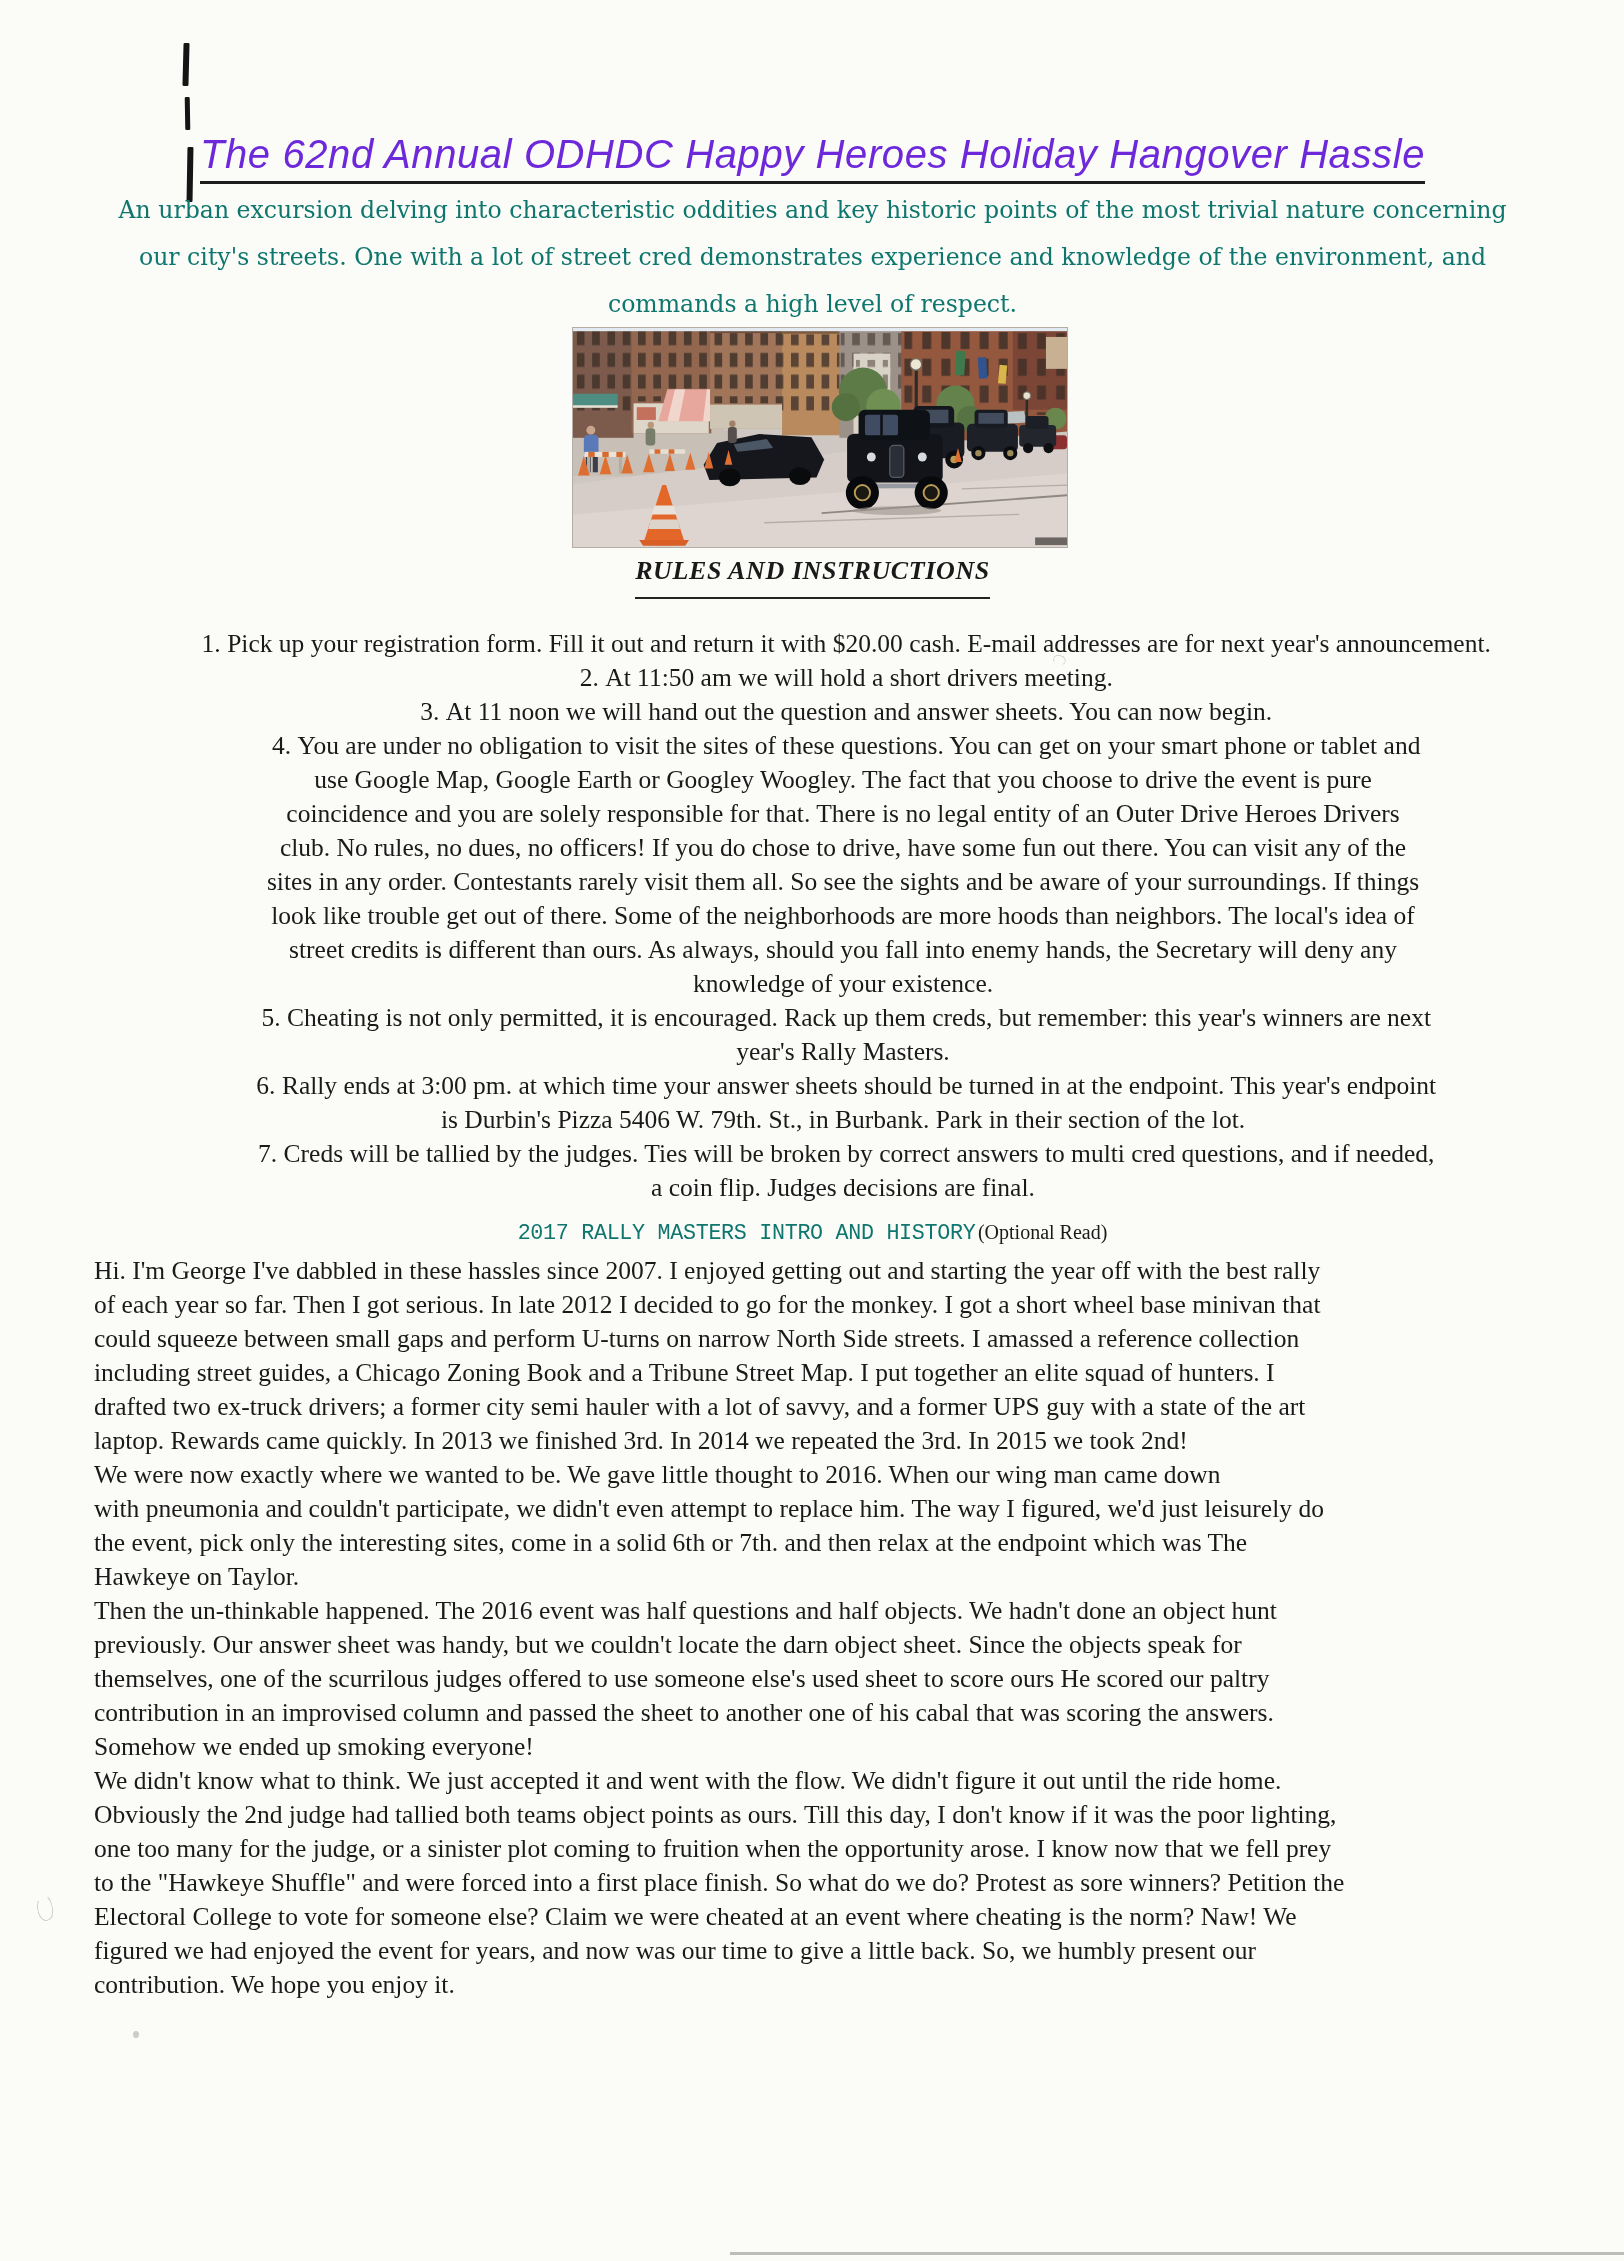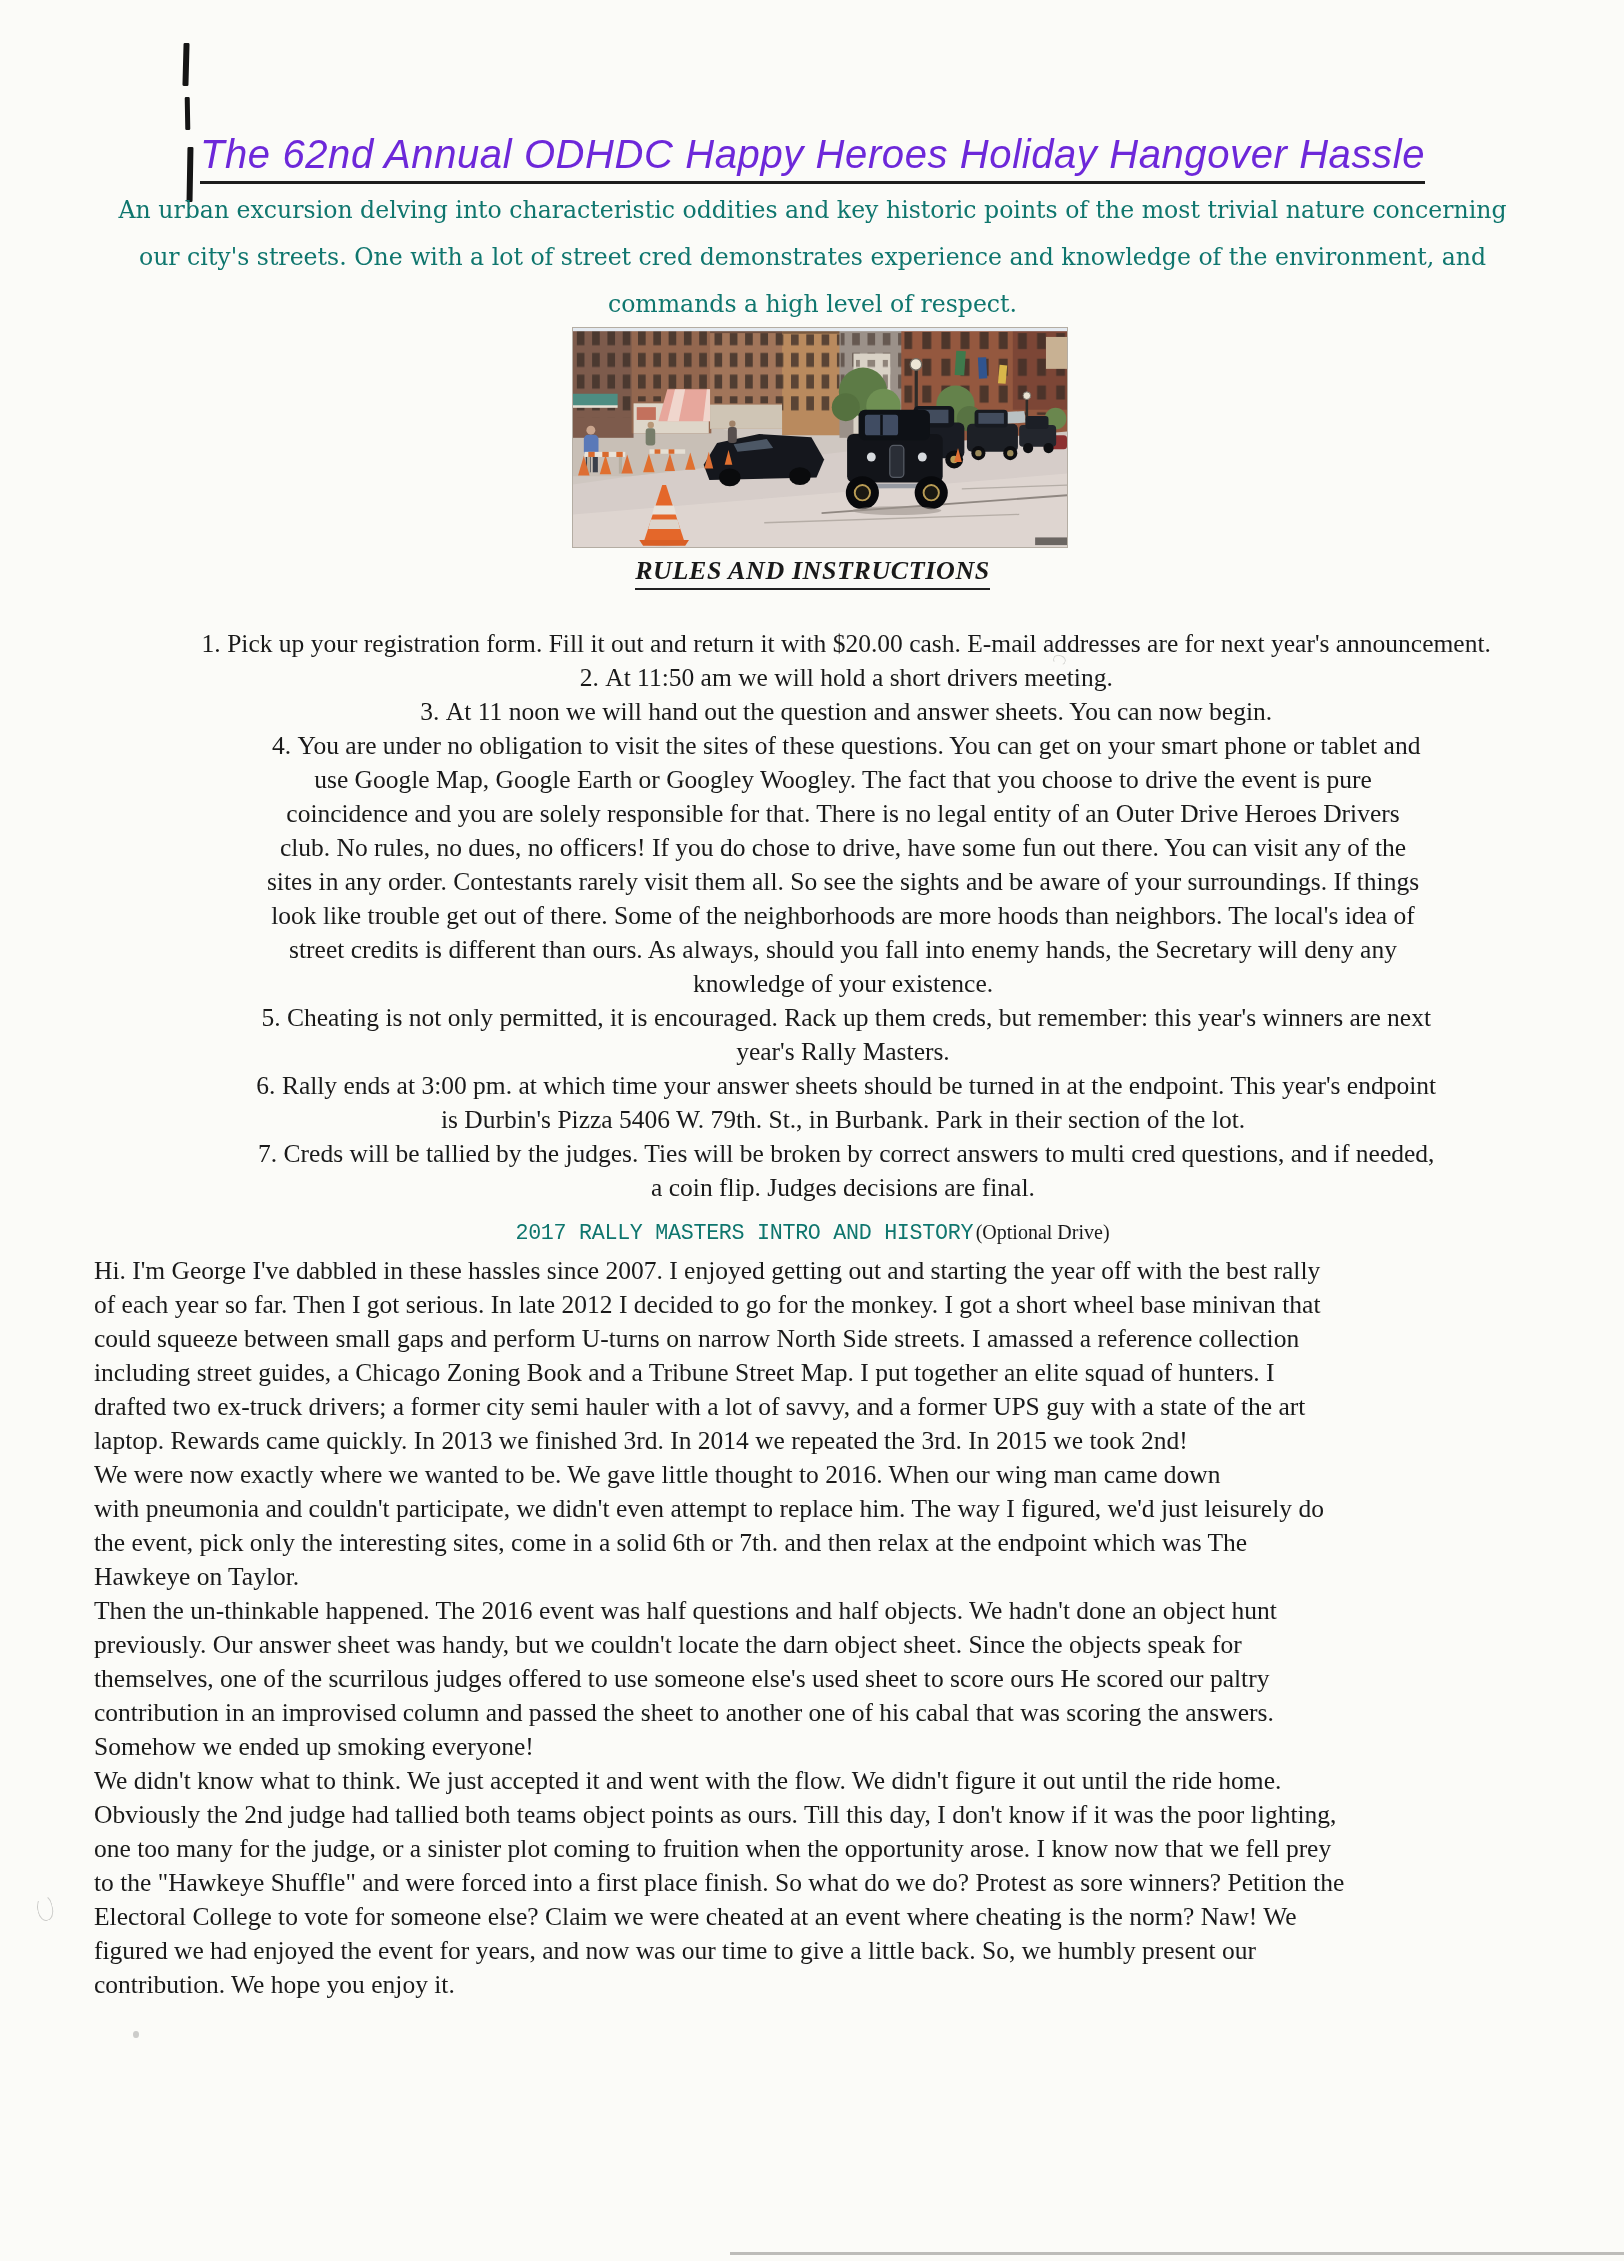--- a/index.html
+++ b/index.html
@@ -28,21 +28,21 @@
   .intro{
     position:absolute; top:187px; left:0; width:1625px; margin:0;
     font-family:"DejaVu Serif", serif; font-size:23.6px; line-height:47px;
     text-align:center; white-space:pre-line; color:#0f766e;
   }
   .rules-heading-wrap{position:absolute; top:556px; left:0; width:1625px; text-align:center;}
   .rules-heading{
     display:inline-block; margin:0;
     font-family:"Liberation Serif", serif; font-style:italic; font-weight:700;
     font-size:26px; letter-spacing:0.6px; color:#1a1a1a;
-    border-bottom:2.5px solid #222; padding-bottom:2px;
+    border-bottom:2.5px solid #222; padding-bottom:11px;
   }
   
   .rules{
     position:absolute; top:627px; left:134px; width:1418px;
     font-size:25.5px; line-height:34px;text-align:center;
   }
   .rule{margin:0;}
   .rule-num{display:inline-block; width:32px;}
   .rule-text{white-space:pre-line;}
   
@@ -308,21 +308,21 @@
 is Durbin's Pizza 5406 W. 79th. St., in Burbank. Park in their section of the lot.</span>
     </div>
     <div class="rule">
       <span class="rule-num">7.</span><span class="rule-text">Creds will be tallied by the judges. Ties will be broken by correct answers to multi cred questions, and if needed,
 a coin flip. Judges decisions are final.</span>
     </div>
   </div>
 
   <div class="history-heading-wrap">
     <span class="history-heading-main">2017 RALLY MASTERS INTRO AND HISTORY</span>
-    <span class="history-heading-note">(Optional Drive)</span>
+    <span class="history-heading-note">(Optional Read)</span>
   </div>
 
   <p class="history">Hi. I'm George I've dabbled in these hassles since 2007. I enjoyed getting out and starting the year off with the best rally
 of each year so far. Then I got serious. In late 2012 I decided to go for the monkey. I got a short wheel base minivan that
 could squeeze between small gaps and perform U-turns on narrow North Side streets. I amassed a reference collection
 including street guides, a Chicago Zoning Book and a Tribune Street Map. I put together an elite squad of hunters. I
 drafted two ex-truck drivers; a former city semi hauler with a lot of savvy, and a former UPS guy with a state of the art
 laptop. Rewards came quickly. In 2013 we finished 3rd. In 2014 we repeated the 3rd. In 2015 we took 2nd!
 We were now exactly where we wanted to be. We gave little thought to 2016. When our wing man came down
 with pneumonia and couldn't participate, we didn't even attempt to replace him. The way I figured, we'd just leisurely do

